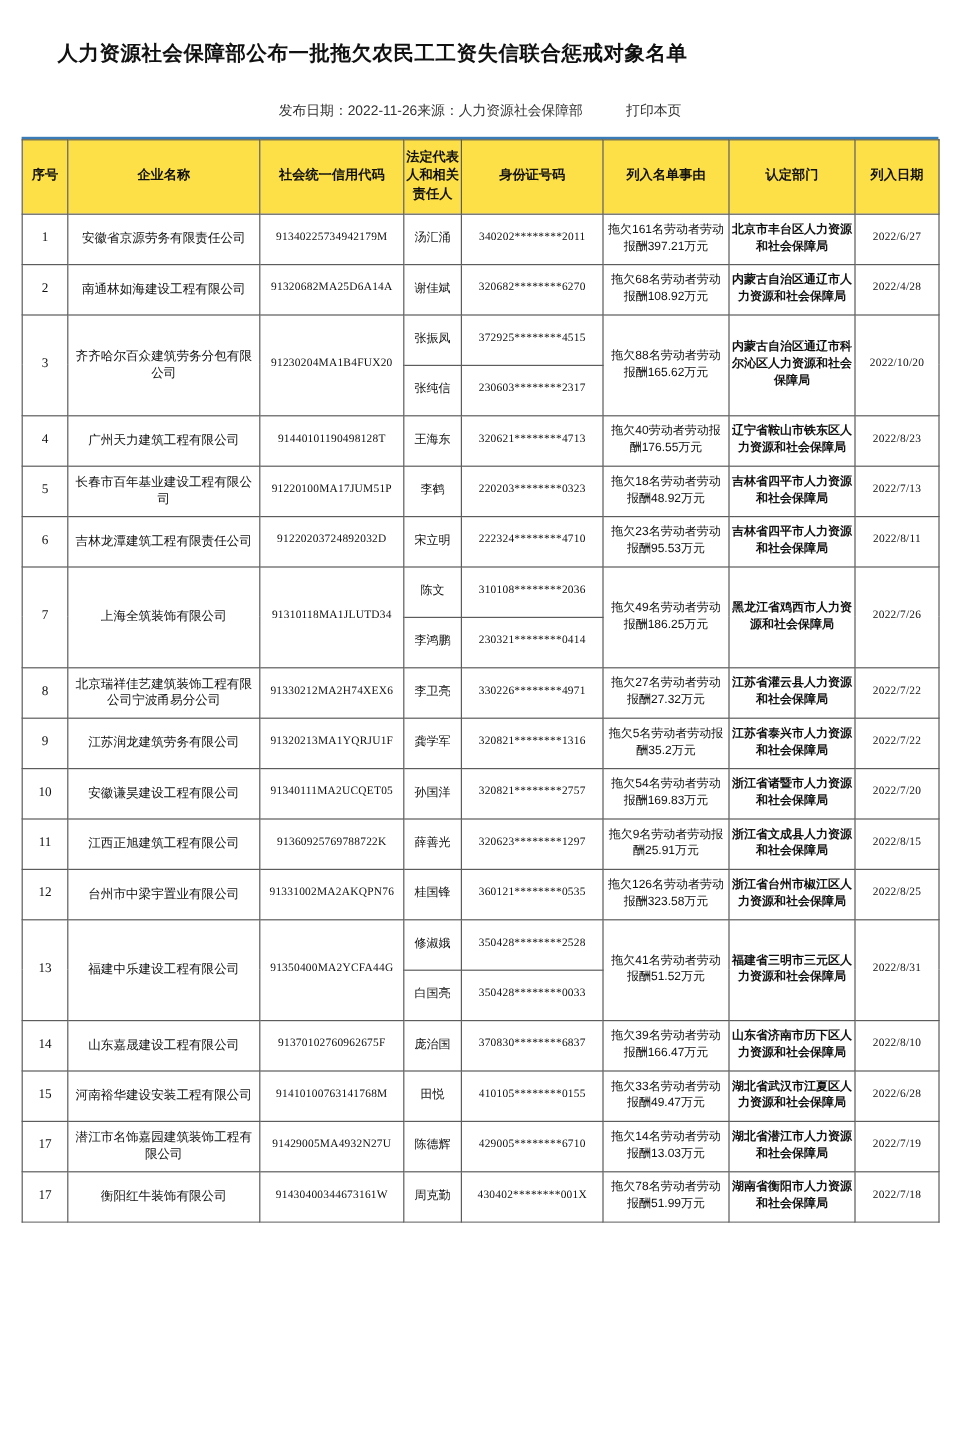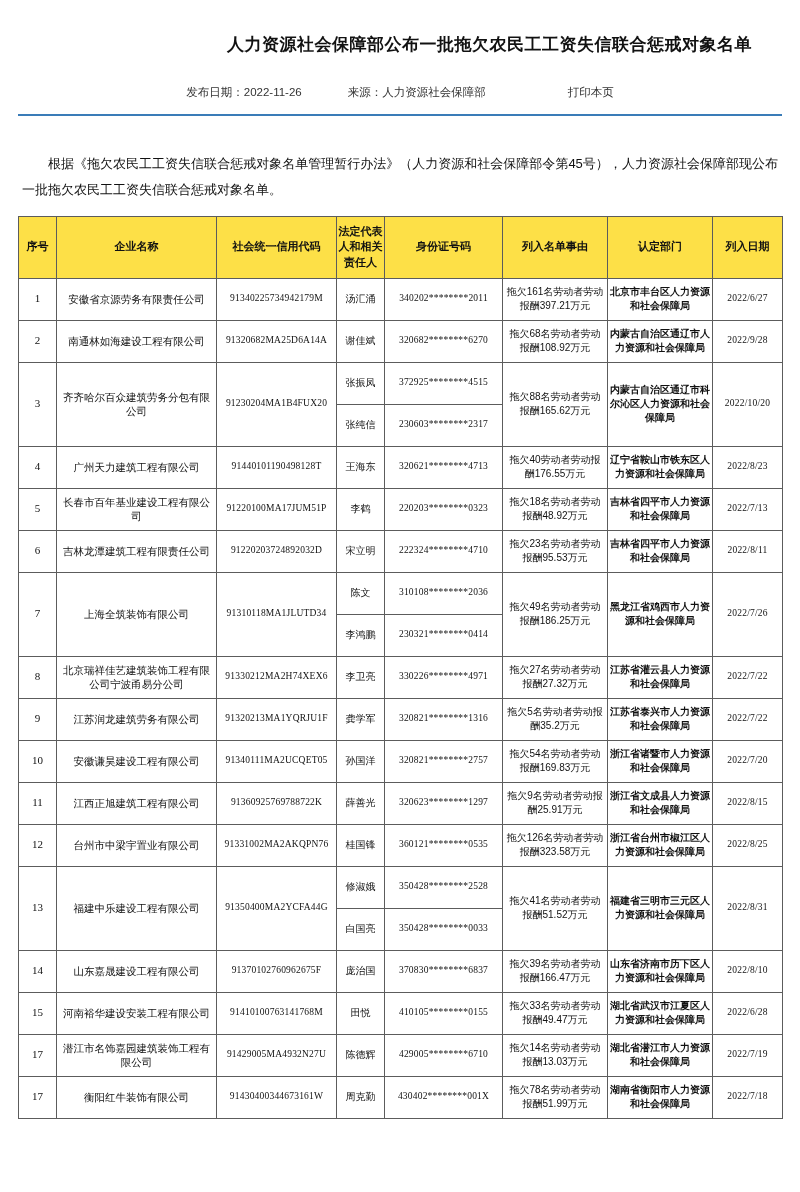--- a/index.html
+++ b/index.html
@@ -6,33 +6,32 @@
   html, body {
     margin: 0; padding: 0;
     width: 800px;
     background: #ffffff;
     font-family: "Liberation Sans", "DejaVu Sans", sans-serif;
     color: #000;
   }
   .page { width: 800px; padding: 0 18px; }
 
   .doc-title {
-    text-align: right;
+    text-align: left;
     font-size: 17px;
     font-weight: bold;
     letter-spacing: .5px;
     padding: 22px 30px 0 30px;
     line-height: 1.4;
     color: #111;
   }
   .meta-bar {
     display: flex;
     justify-content: center;
     align-items: center;
-    gap: 46px;
     font-size: 11.5px;
     color: #333;
     padding: 16px 0 0 0;
   }
   .meta-bar .meta-item { white-space: nowrap; }
   .meta-bar .print-link { cursor: pointer; margin-left: 36px; }
   .divider {
     height: 2px;
     background: #3a7cb8;
     margin: 14px 0 0 0;
@@ -103,21 +102,20 @@
   <h1 class="doc-title">人力资源社会保障部公布一批拖欠农民工工资失信联合惩戒对象名单</h1>
 
   <div class="meta-bar">
     <span class="meta-item">发布日期：2022-11-26</span>
     <span class="meta-item">来源：人力资源社会保障部</span>
     <span class="meta-item print-link">打印本页</span>
   </div>
 
   <div class="divider"></div>
 
-  <p class="intro">根据《拖欠农民工工资失信联合惩戒对象名单管理暂行办法》（人力资源和社会保障部令第45号），人力资源社会保障部现公布一批拖欠农民工工资失信联合惩戒对象名单。</p>
 
 
   <table class="list">
     <thead>
       <tr>
         <th class="c-idx">序号</th>
         <th class="c-name">企业名称</th>
         <th class="c-code">社会统一信用代码</th>
         <th class="c-rep">法定代表人和相关责任人</th>
         <th class="c-id">身份证号码</th>
@@ -138,21 +136,21 @@
           <td class="c-date">2022/6/27</td>
         </tr>
         <tr>
           <td class="c-idx">2</td>
           <td class="c-name">南通林如海建设工程有限公司</td>
           <td class="c-code">91320682MA25D6A14A</td>
           <td class="c-rep">谢佳斌</td>
           <td class="c-id">320682********6270</td>
           <td class="c-reason">拖欠68名劳动者劳动报酬108.92万元</td>
           <td class="c-dept">内蒙古自治区通辽市人力资源和社会保障局</td>
-          <td class="c-date">2022/9/28</td>
+          <td class="c-date">2022/4/28</td>
         </tr>
         <tr>
           <td class="c-idx" rowspan="2">3</td>
           <td class="c-name" rowspan="2">齐齐哈尔百众建筑劳务分包有限公司</td>
           <td class="c-code" rowspan="2">91230204MA1B4FUX20</td>
           <td class="c-rep">张振凤</td>
           <td class="c-id">372925********4515</td>
           <td class="c-reason" rowspan="2">拖欠88名劳动者劳动报酬165.62万元</td>
           <td class="c-dept" rowspan="2">内蒙古自治区通辽市科尔沁区人力资源和社会保障局</td>
           <td class="c-date" rowspan="2">2022/10/20</td>

